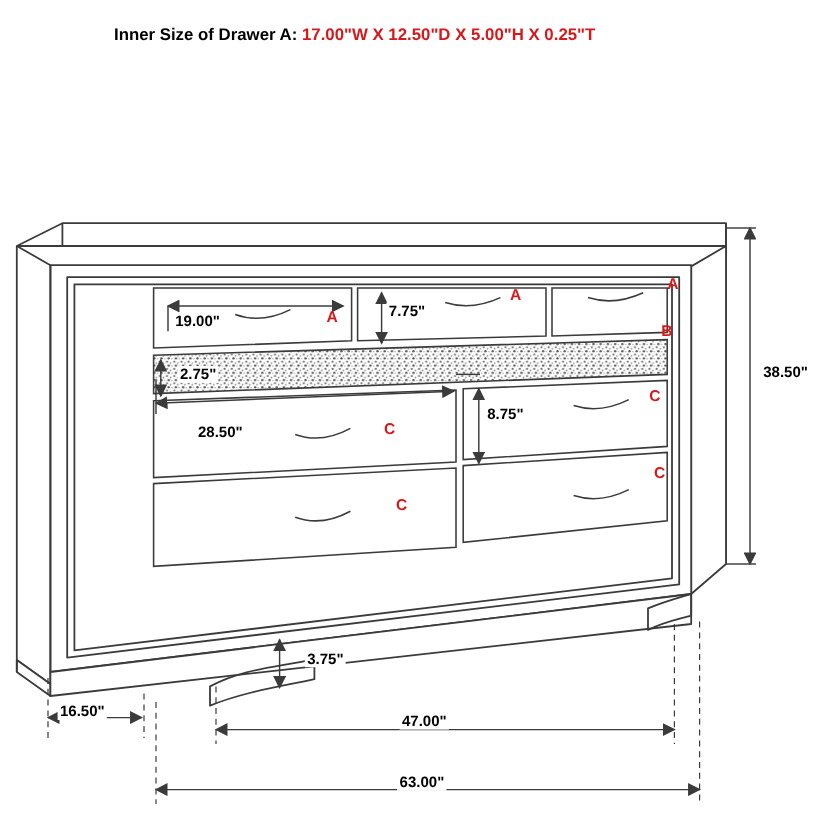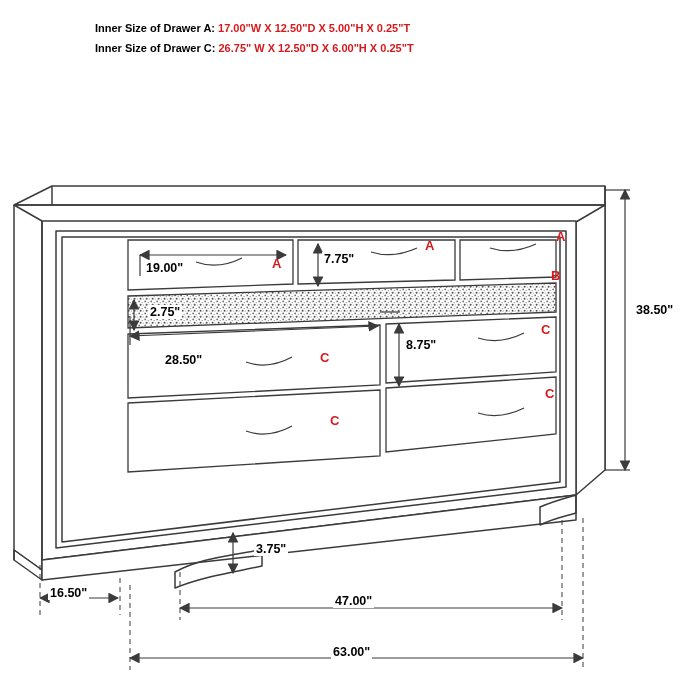--- a/index.html
+++ b/index.html
@@ -19,21 +19,21 @@
     width: 700px;
     height: 700px;
   }
   .spec-block {
     position: absolute;
     left: 70px;
     top: 18px;
     width: 600px;
   }
   .spec-line {
-    font-size: 11px;
+    font-size: 14px;
     font-weight: bold;
     color: #000000;
     line-height: 20px;
     white-space: nowrap;
     padding-left: 25px;
   }
   .spec-line .red {
     color: #d7191c;
   }
   svg.diagram {
@@ -61,23 +61,20 @@
   }
 </style>
 </head>
 <body>
 
 <div id="stage">
 
   <div class="spec-block">
     <div class="spec-line">
       <span>Inner Size of Drawer A: </span><span class="red">17.00"W X 12.50"D X 5.00"H X 0.25"T</span>
-    </div>
-    <div class="spec-line">
-      <span>Inner Size of Drawer C: </span><span class="red">26.75" W X 12.50"D X 6.00"H X 0.25"T</span>
     </div>
   </div>
 
   <svg class="diagram" viewBox="0 0 700 700">
     <defs>
       <pattern id="glitter" width="6" height="6" patternUnits="userSpaceOnUse">
         <rect width="6" height="6" fill="#ffffff"></rect>
         <circle cx="1.2" cy="1.4" r="0.9" fill="#6d6d6d"></circle>
         <circle cx="4.2" cy="2.6" r="0.7" fill="#8a8a8a"></circle>
         <circle cx="2.6" cy="4.7" r="1.0" fill="#545454"></circle>

